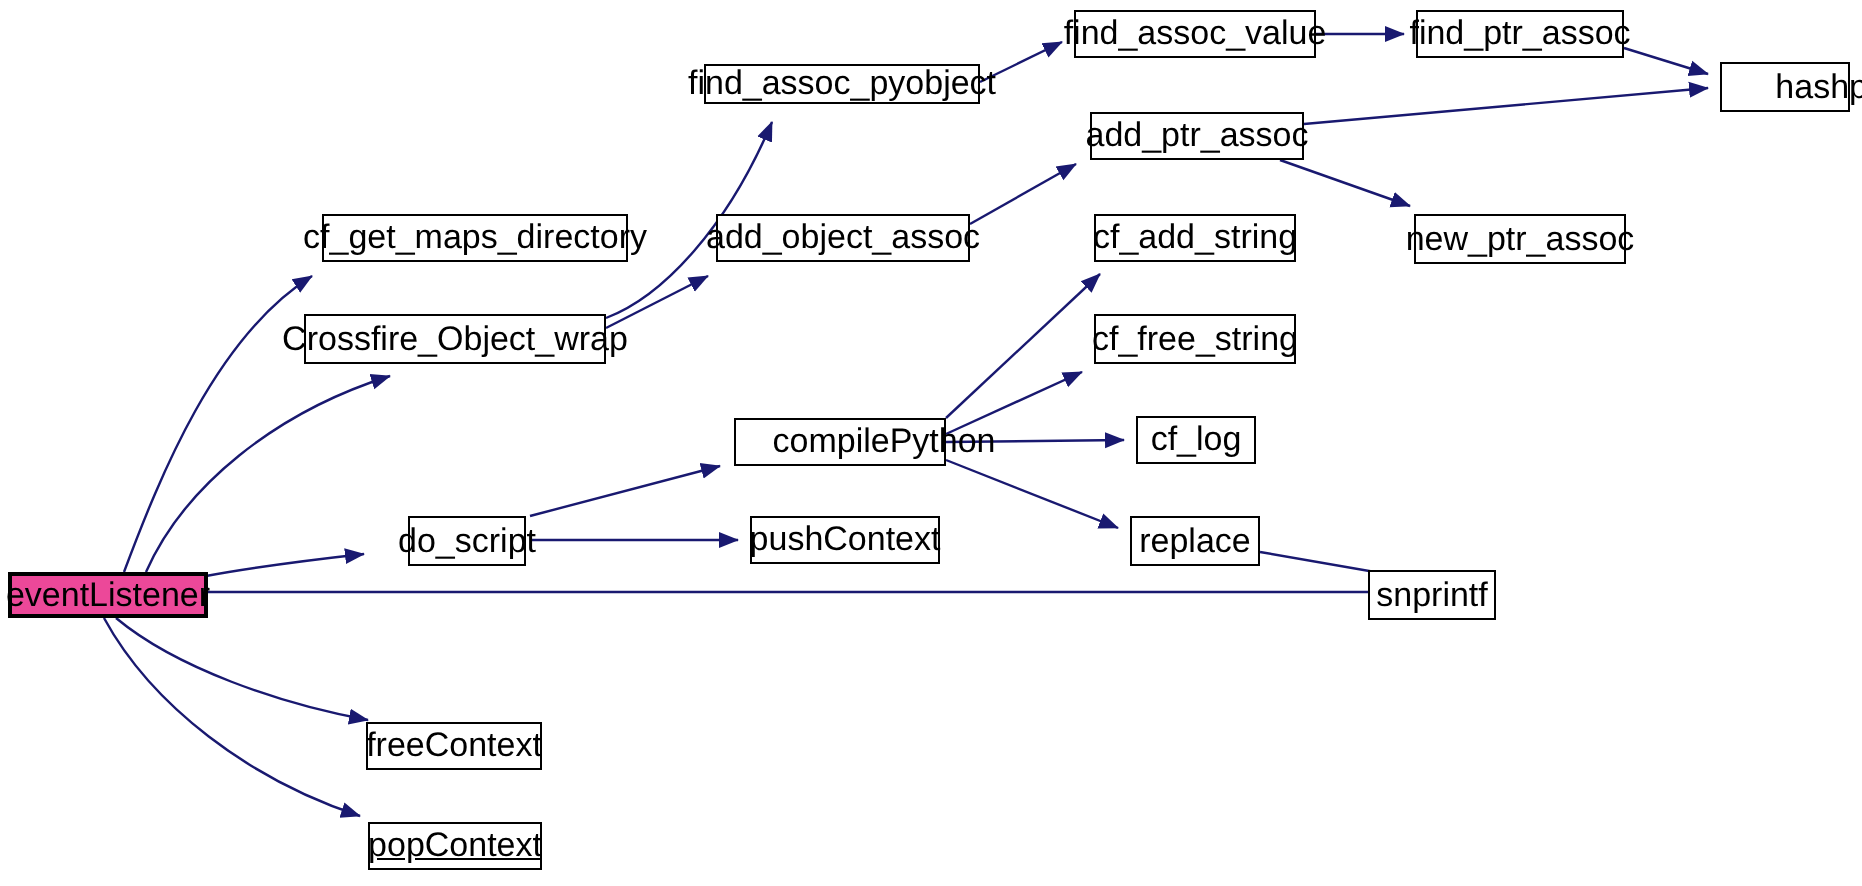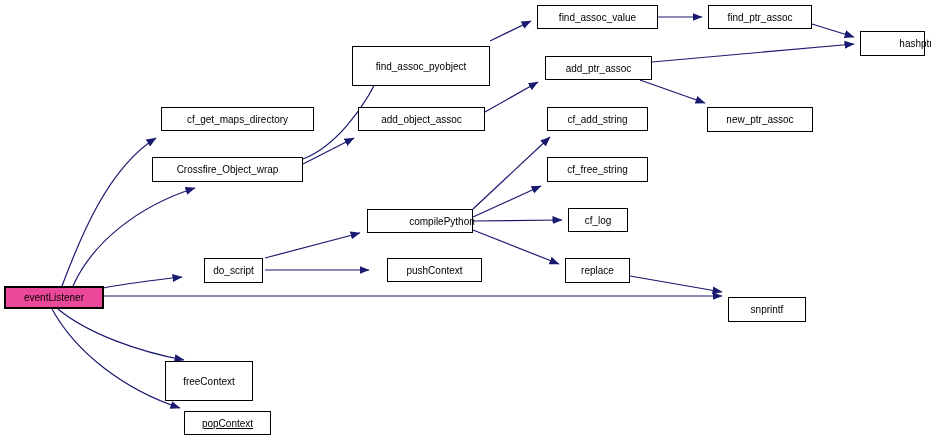--- a/index.html
+++ b/index.html
@@ -21,21 +21,21 @@
     top: 0;
     width: 931px;
     height: 443px;
   }
   .node {
     position: absolute;
     box-sizing: border-box;
     border: 1px solid #000000;
     background: #ffffff;
     color: #000000;
-    font-size: 10px;
+    font-size: 17px;
     display: flex;
     align-items: center;
     justify-content: center;
     white-space: nowrap;
     cursor: pointer;
     z-index: 2;
   }
   .node.highlight {
     border: 2px solid #000000;
     background: #ec4899;
@@ -79,45 +79,45 @@
   </svg>
 
   <div class="node highlight" style="left:4px;   top:286px; width:100px; height:23px;">eventListener</div>
 
   <div class="node" style="left:150px; top:107px; width:153px; height:24px;margin-left:11px;">cf_get_maps_directory</div>
 
   <div class="node" style="left:152px; top:157px; width:151px; height:25px;">Crossfire_Object_wrap</div>
 
   <div class="node" style="left:188px; top:258px; width:59px;  height:25px;margin-left:16px;">do_script</div>
 
-  <div class="node" style="left:165px; top:361px; width:88px;  height:40px;">freeContext</div>
+  <div class="node" style="left:183px; top:361px; width:88px;  height:24px;">freeContext</div>
 
   <div class="node" style="left:184px; top:411px; width:87px;  height:24px;text-decoration:underline;">popContext</div>
 
-  <div class="node" style="left:352px; top:46px;  width:138px; height:40px;">find_assoc_pyobject</div>
+  <div class="node" style="left:352px; top:32px;  width:138px; height:20px;">find_assoc_pyobject</div>
 
   <div class="node" style="left:358px; top:107px; width:127px; height:24px;text-align:right;">add_object_assoc</div>
 
   <div class="node" style="left:367px; top:209px; width:106px; height:24px;padding-left:44px;">compilePython</div>
 
-  <div class="node" style="left:387px; top:258px; width:95px;  height:24px;">pushContext</div>
+  <div class="node" style="left:375px; top:258px; width:95px;  height:24px;">pushContext</div>
 
   <div class="node" style="left:537px; top:5px;   width:121px; height:24px;">find_assoc_value</div>
 
   <div class="node" style="left:545px; top:56px;  width:107px; height:24px;">add_ptr_assoc</div>
 
   <div class="node" style="left:547px; top:107px; width:101px; height:24px;">cf_add_string</div>
 
   <div class="node" style="left:547px; top:157px; width:101px; height:25px;">cf_free_string</div>
 
   <div class="node" style="left:568px; top:208px; width:60px;  height:24px;">cf_log</div>
 
   <div class="node" style="left:565px; top:258px; width:65px;  height:25px;">replace</div>
 
   <div class="node" style="left:708px; top:5px;   width:104px; height:24px;">find_ptr_assoc</div>
 
   <div class="node" style="left:707px; top:107px; width:106px; height:25px;">new_ptr_assoc</div>
 
   <div class="node" style="left:860px; top:31px;  width:65px;  height:25px;padding-left:47px;">hashptr</div>
 
-  <div class="node" style="left:728px; top:285px; width:78px;  height:25px;margin-top:12px;">snprintf</div>
+  <div class="node" style="left:684px; top:285px; width:64px;  height:25px;">snprintf</div>
 
 </div>
 
 </body></html>

